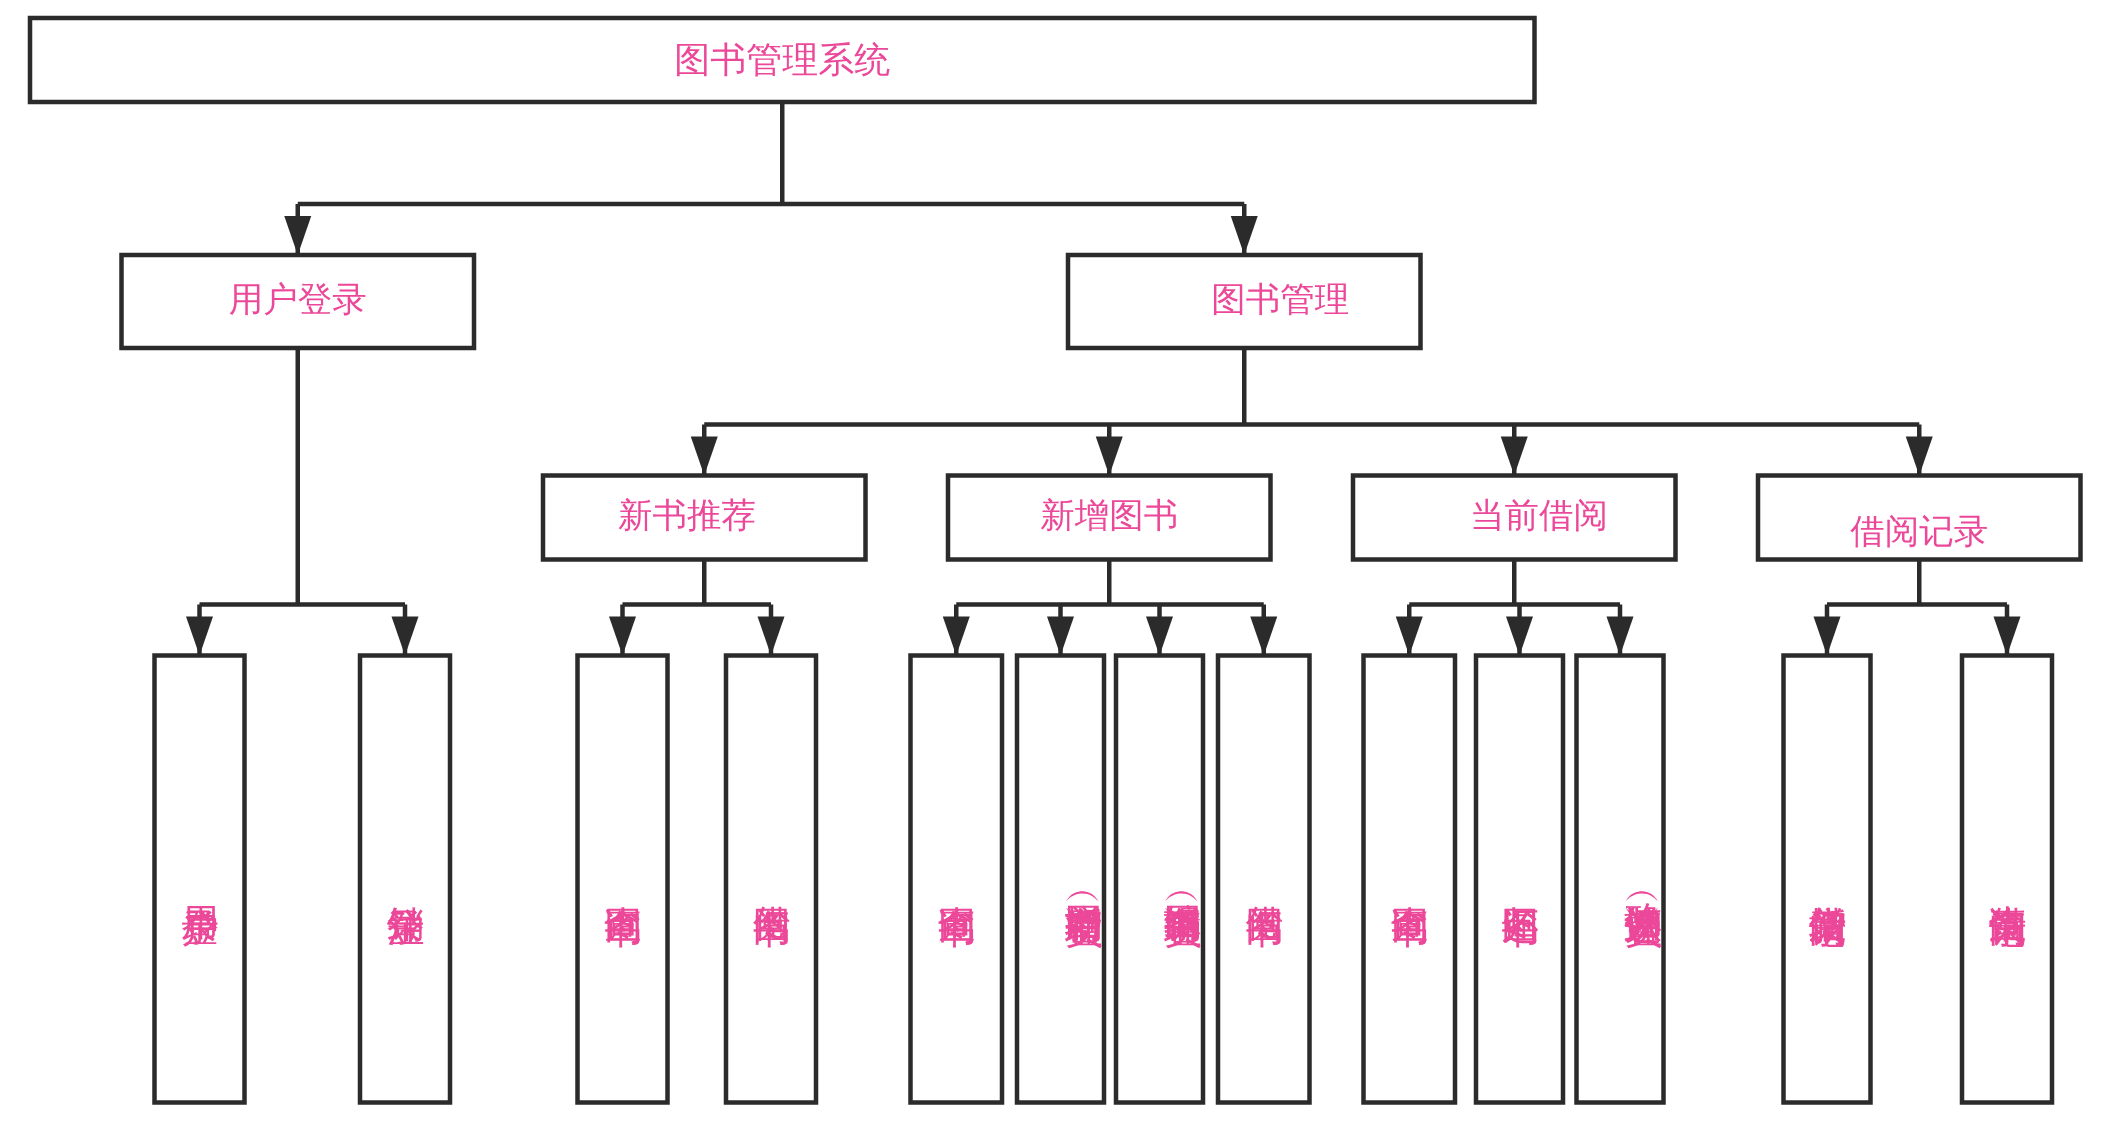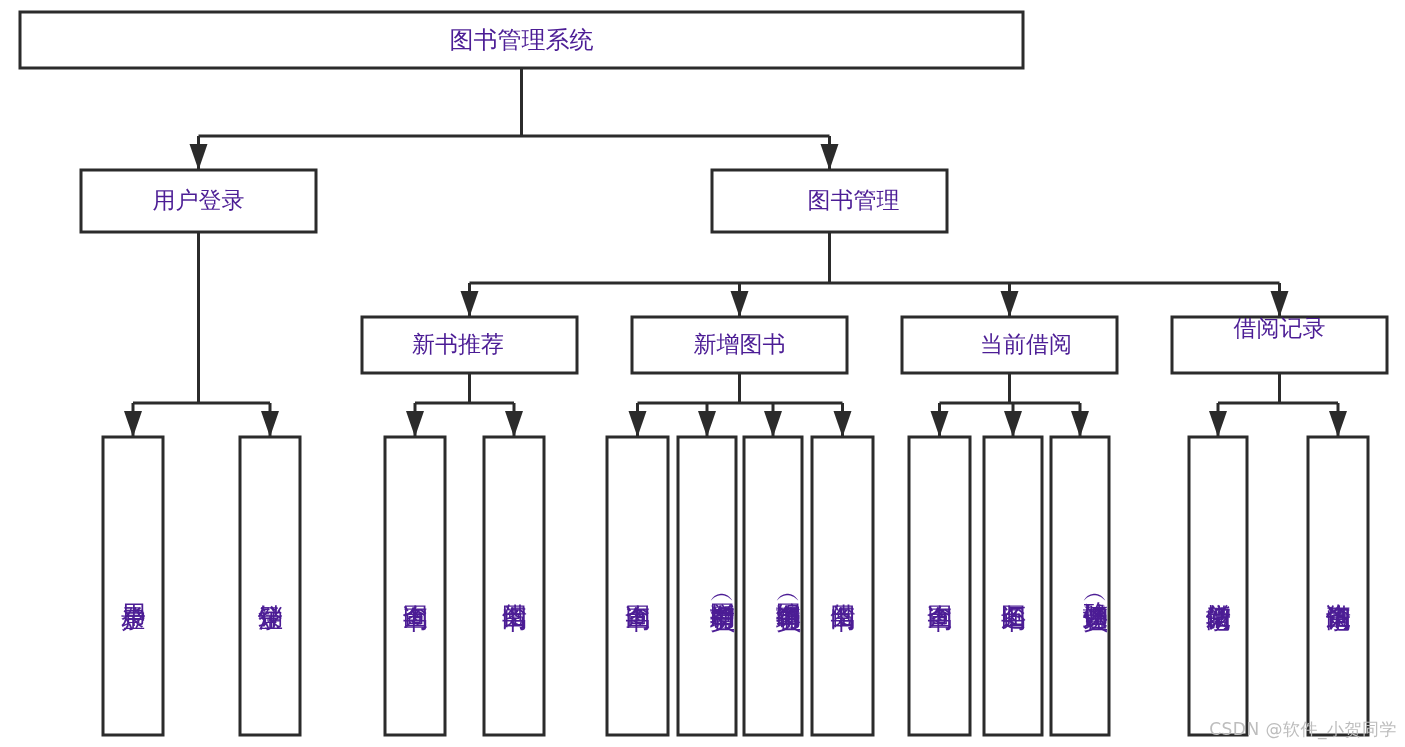--- a/index.html
+++ b/index.html
@@ -41,21 +41,21 @@
   .arrow-head {
     fill: #2b2b2b;
     stroke: none;
   }
   
   .node-label {
     position: absolute;
     display: flex;
     align-items: center;
     justify-content: center;
-    color: #4c1d95;
+    color: #ec4899;
     font-family: "DejaVu Sans", "Liberation Sans", sans-serif;
     pointer-events: none;
     box-sizing: border-box;
   }
   .node-label.horizontal {
     font-size: 23px;
     line-height: 1.1;
     letter-spacing: 0px;
     white-space: nowrap;
   }
@@ -172,30 +172,29 @@
       </g>
   </svg>
 
   <div id="labels-layer">
       <div class="node-label horizontal title" style="left: 20px; top: 12px; width: 1003px; height: 56px;">图书管理系统</div>
       <div class="node-label horizontal" style="left: 81px; top: 170px; width: 235px; height: 62px;">用户登录</div>
       <div class="node-label horizontal" style="left: 712px; top: 170px; width: 235px; height: 62px; margin-left: 24px;">图书管理</div>
       <div class="node-label horizontal" style="left: 362px; top: 317px; width: 192px; height: 56px;">新书推荐</div>
       <div class="node-label horizontal" style="left: 632px; top: 317px; width: 215px; height: 56px;">新增图书</div>
       <div class="node-label horizontal" style="left: 902px; top: 317px; width: 215px; height: 56px; padding-left: 33px;">当前借阅</div>
-      <div class="node-label horizontal" style="left: 1172px; top: 301px; width: 215px; height: 56px;">借阅记录</div>
+      <div class="node-label horizontal" style="left: 1172px; top: 328px; width: 215px; height: 56px;">借阅记录</div>
       <div class="node-label vertical centered" style="left: 103px; top: 437px; width: 60px; height: 298px;">用户登录</div>
       <div class="node-label vertical centered" style="left: 240px; top: 437px; width: 60px; height: 298px;">注销登录</div>
       <div class="node-label vertical centered" style="left: 385px; top: 437px; width: 60px; height: 298px;">查询图书</div>
       <div class="node-label vertical centered" style="left: 484px; top: 437px; width: 60px; height: 298px;">借阅图书</div>
       <div class="node-label vertical centered" style="left: 607px; top: 437px; width: 61px; height: 298px;">查询图书</div>
       <div class="node-label vertical" style="left: 678px; top: 437px; width: 58px; height: 298px;">新增图书（管理员）</div>
       <div class="node-label vertical" style="left: 744px; top: 437px; width: 58px; height: 298px;">编辑图书（管理员）</div>
       <div class="node-label vertical centered" style="left: 812px; top: 437px; width: 61px; height: 298px;">借阅图书</div>
       <div class="node-label vertical centered" style="left: 909px; top: 437px; width: 61px; height: 298px;">查询图书</div>
       <div class="node-label vertical centered" style="left: 984px; top: 437px; width: 58px; height: 298px;">归还图书</div>
       <div class="node-label vertical" style="left: 1051px; top: 437px; width: 58px; height: 298px;">确认归还（管理员）</div>
       <div class="node-label vertical centered" style="left: 1189px; top: 437px; width: 58px; height: 298px;">新增借阅记录</div>
       <div class="node-label vertical centered" style="left: 1308px; top: 437px; width: 60px; height: 298px;">查询借阅记录</div>
     </div>
 
-  <div class="watermark">CSDN @软件_小贺同学</div>
 </div>
 
 </body></html>

